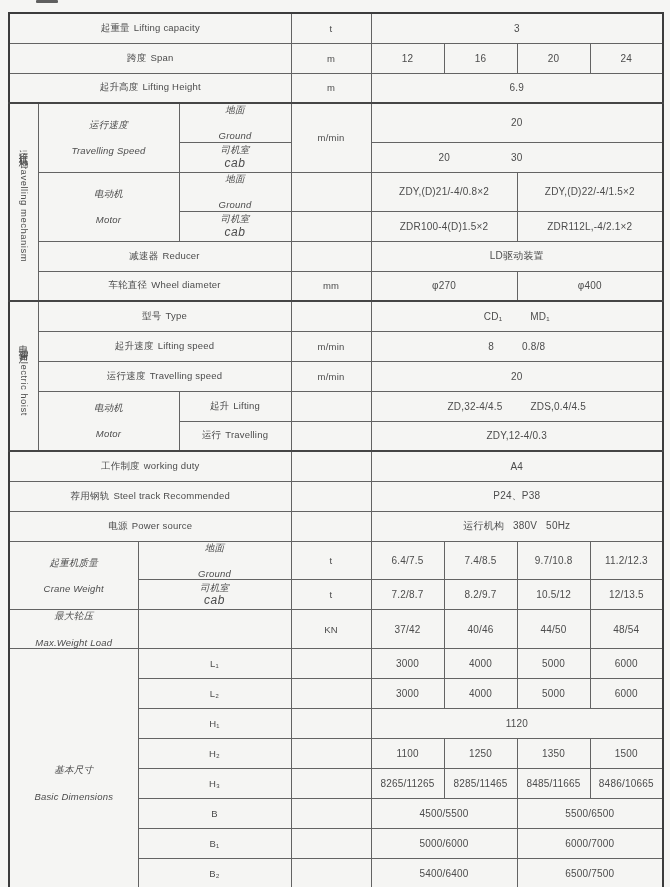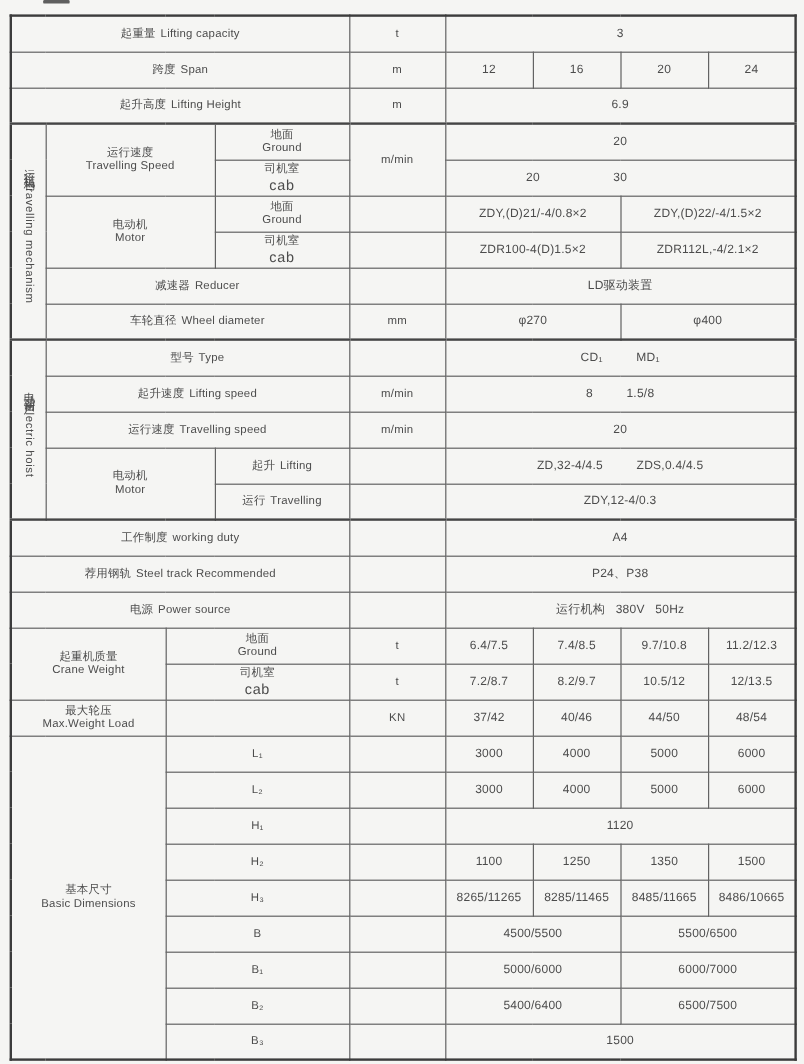--- a/index.html
+++ b/index.html
@@ -28,22 +28,22 @@
     text-align:center;
     vertical-align:middle;
     font-size:9.5px;
     color:#4c4c4c;
     overflow:hidden;
     letter-spacing:.2px;
   }
   tr{height:30px;}
   tr.sect td{border-top:2px solid #454545;}
   .lbl,.sub{font-size:9.5px;}
-  .lbl .en,.sub .en,.stack .en{margin-left:4px;}
-  .stack div{line-height:1.2;}
+  .lbl .en,.sub .en,.stack .en{margin-left:4px;margin-top:15px;}
+  .stack div{line-height:1.2;font-style:italic;}
   .stack .en{margin-left:0;}
   .cabword{font-size:12px;letter-spacing:.6px;line-height:1;}
   .val{font-size:10px;white-space:pre;}
   .unit{font-size:9.5px;}
   .vstrip{
     writing-mode:vertical-rl;
     text-orientation:mixed;
     text-align:center;
     padding:2px 0;
     font-size:9.5px;
@@ -171,21 +171,21 @@
   <tr class="sect">
     <td rowspan="5" class="vstrip"><span class="zh">电动葫芦</span><span class="en">Electric hoist</span></td>
     <td colspan="3" class="lbl"><span class="zh">型号</span><span class="en">Type</span></td>
     <td class="unit"></td>
     <td colspan="4" class="val pair"><span class="a">CD₁</span><span class="b">MD₁</span></td>
   </tr>
 
   <tr>
     <td colspan="3" class="lbl"><span class="zh">起升速度</span><span class="en">Lifting speed</span></td>
     <td class="unit">m/min</td>
-    <td colspan="4" class="val pair"><span class="a">8</span><span class="b">1.5/8</span></td>
+    <td colspan="4" class="val pair"><span class="a">8</span><span class="b">0.8/8</span></td>
   </tr>
 
   <tr>
     <td colspan="3" class="lbl"><span class="zh">运行速度</span><span class="en">Travelling speed</span></td>
     <td class="unit">m/min</td>
     <td colspan="4" class="val">20</td>
   </tr>
 
   <tr>
     <td rowspan="2" colspan="2" class="stack">

